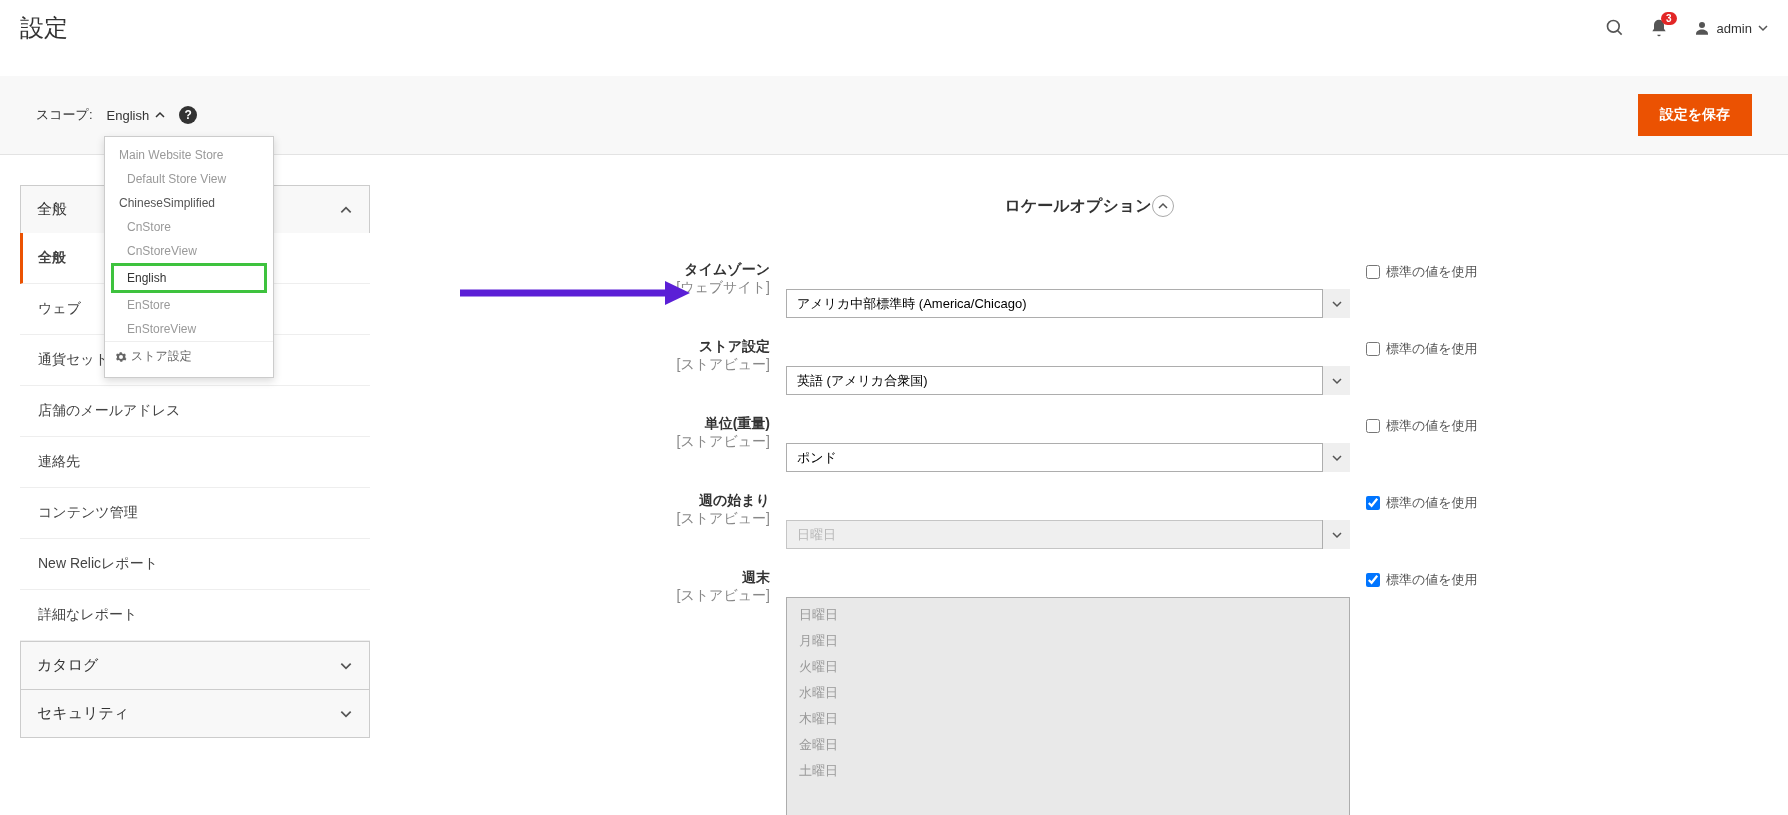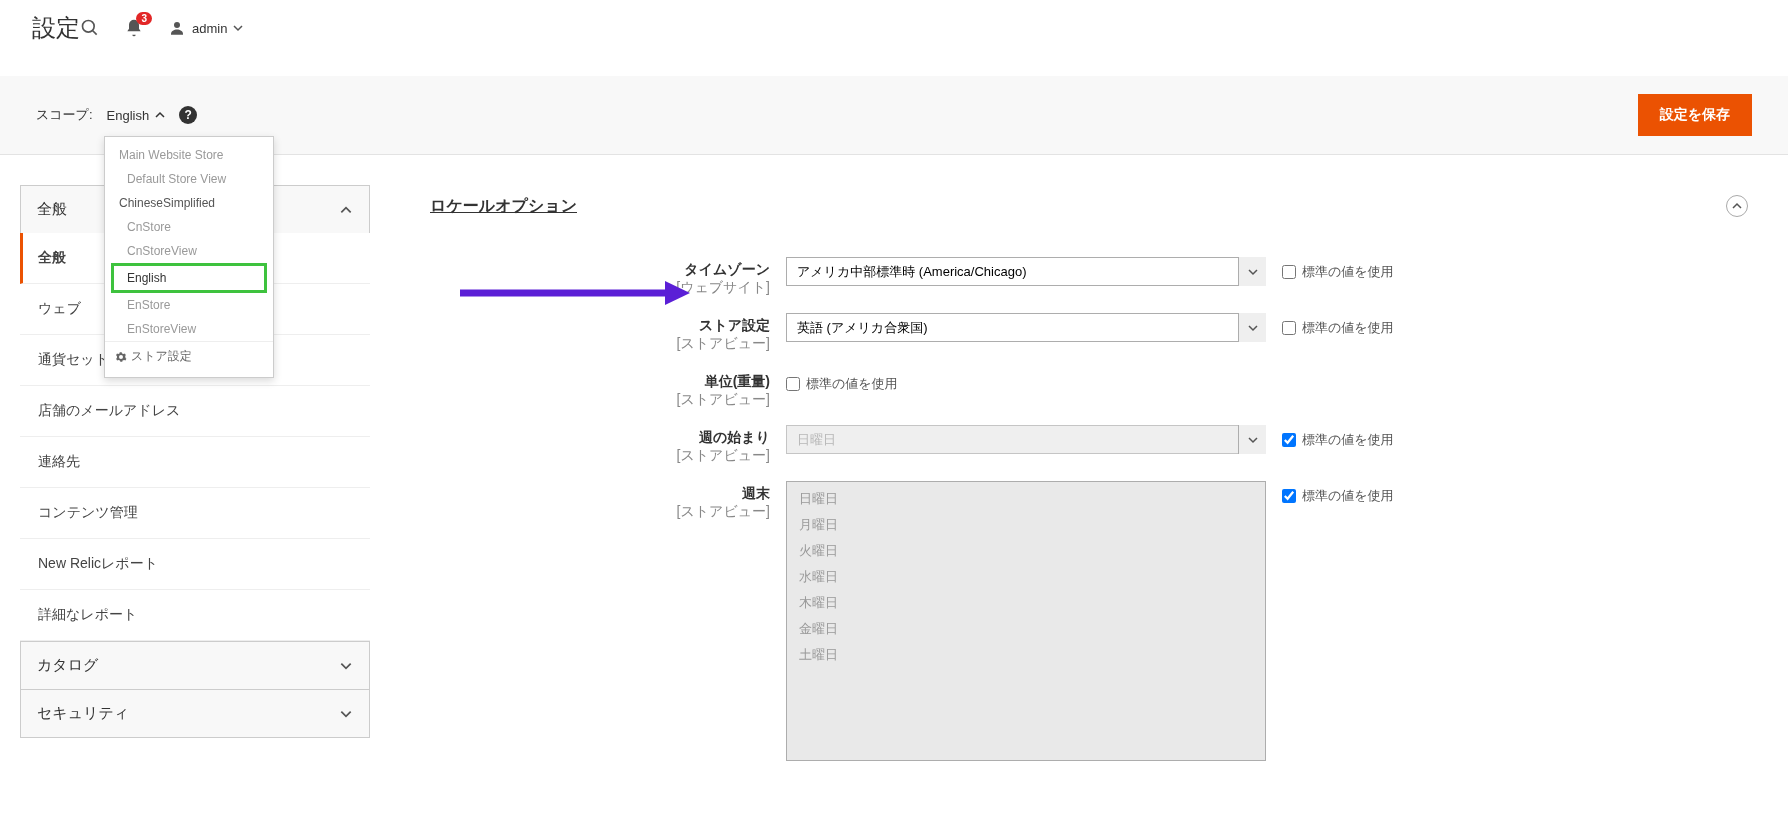--- a/index.html
+++ b/index.html
@@ -1,18 +1,18 @@
 <!DOCTYPE html>
 <html><head>
   <meta charset="utf-8">
   <style>
     * { box-sizing: border-box; margin: 0; padding: 0; }
     body { font-family: 'Helvetica Neue', Arial, sans-serif; background: #fff; color: #333; font-size: 14px; }
     
-    .header { display: flex; align-items: center; padding: 12px 20px 10px 32px; }
+    .header { display: flex; justify-content: space-between; align-items: center; padding: 12px 20px 10px 20px; }
     .page-title { font-size: 24px; font-weight: 400; color: #333; }
     .header-right { display: flex; align-items: center; gap: 24px; }
     .search-icon, .bell-icon, .user-icon { cursor: pointer; display: flex; align-items: center; }
     .bell-wrapper { position: relative; }
     .badge { position: absolute; top: -6px; right: -8px; background: #e22626; color: #fff; font-size: 10px; border-radius: 8px; padding: 1px 5px; font-weight: bold; }
     .admin-dropdown { display: flex; align-items: center; gap: 6px; cursor: pointer; font-size: 13px; }
     
     .toolbar { display: flex; justify-content: space-between; align-items: center; padding: 18px 36px; background: #f8f8f8; border-bottom: 1px solid #e3e3e3; margin-top: 22px; }
     .scope-wrapper { display: flex; align-items: center; gap: 14px; position: relative; }
     .scope-label { font-size: 13px; color: #333; }
@@ -31,30 +31,30 @@
     .content { display: flex; padding: 0 20px; gap: 0; margin-top: 30px; }
     .sidebar { width: 350px; flex-shrink: 0; }
     .sidebar-section { border: 1px solid #ccc; border-bottom: none; padding: 14px 16px; display: flex; justify-content: space-between; align-items: center; cursor: pointer; background: #f8f8f8; font-size: 15px; }
     .sidebar-section.last { border-bottom: 1px solid #ccc; }
     .sidebar-items { background: #fff; }
     .sidebar-item { padding: 16px 18px; font-size: 14px; color: #444; cursor: pointer; border-bottom: 1px solid #eee; }
     .sidebar-item.active { border-left: 3px solid #eb5202; font-weight: 600; padding-left: 15px; }
     .chevron { width: 14px; height: 14px; display: inline-block; }
     
     .main { flex: 1; padding: 0 20px 0 60px; }
-    .section-header { display: flex; justify-content: space-between; align-items: center; padding: 10px 0; text-decoration: underline; }
+    .section-header { display: flex; justify-content: center; align-items: center; padding: 10px 0; }
     .section-title { font-size: 16px; font-weight: 600; color: #333; }
     .collapse-btn { width: 22px; height: 22px; border: 1px solid #aaa; border-radius: 50%; display: flex; align-items: center; justify-content: center; cursor: pointer; font-size: 12px; }
     
     .form-rows { margin-top: 30px; }
     .form-row { display: flex; align-items: flex-start; margin-bottom: 16px; gap: 16px; }
     .form-label-col { width: 340px; text-align: right; padding-top: 4px; }
     .form-label { font-size: 14px; color: #333; font-weight: 600; }
     .form-sublabel { font-size: 14px; color: #888; display: block; }
-    .form-input-col { width: 480px; position: relative; }
+    .form-input-col { width: 564px; position: relative; margin-top: 32px; }
     .form-select { width: 100%; padding: 6px 30px 6px 10px; border: 1px solid #adadad; background: #fff; font-size: 13px; appearance: none; position: relative; }
     .form-select:disabled { background: #e9e9e9; color: #999; }
     .select-wrapper { position: relative; }
     .select-arrow { position: absolute; right: 0; top: 0; width: 28px; height: 100%; border-left: 1px solid #adadad; display: flex; align-items: center; justify-content: center; pointer-events: none; background: #efefef; }
     .form-multiselect { width: 100%; border: 1px solid #adadad; background: #e9e9e9; font-size: 13px; padding: 4px; }
     .form-multiselect .ms-option { padding: 4px 8px; color: #999; }
     .form-check-col { display: flex; align-items: center; gap: 6px; padding-top: 6px; }
     .form-check-col input[type="checkbox"] { width: 14px; height: 14px; }
     .form-check-col label { font-size: 13px; color: #555; }
     
@@ -197,20 +197,27 @@
                 </svg>
               </span></div>
           </div>
           <div class="form-check-col">
             <input type="checkbox" style="">
             <label>標準の値を使用</label>
           </div>
         </div>
         <div class="form-row">
           <div class="form-label-col"><span class="form-label">単位(重量)</span><span class="form-sublabel">[ストアビュー]</span></div>
+          <div class="form-input-col">
+            <div class="select-wrapper"><select class="form-select"><option>ポンド</option></select><span class="select-arrow">
+                <svg width="10" height="10" viewBox="0 0 10 10">
+                  <path d="M1 3l4 4 4-4" stroke="#555" fill="none" stroke-width="1.5"></path>
+                </svg>
+              </span></div>
+          </div>
           <div class="form-check-col">
             <input type="checkbox" style="">
             <label>標準の値を使用</label>
           </div>
         </div>
         <div class="form-row">
           <div class="form-label-col"><span class="form-label">週の始まり</span><span class="form-sublabel">[ストアビュー]</span></div>
           <div class="form-input-col">
             <div class="select-wrapper"><select class="form-select" disabled=""><option>日曜日</option></select><span class="select-arrow">
                 <svg width="10" height="10" viewBox="0 0 10 10">

